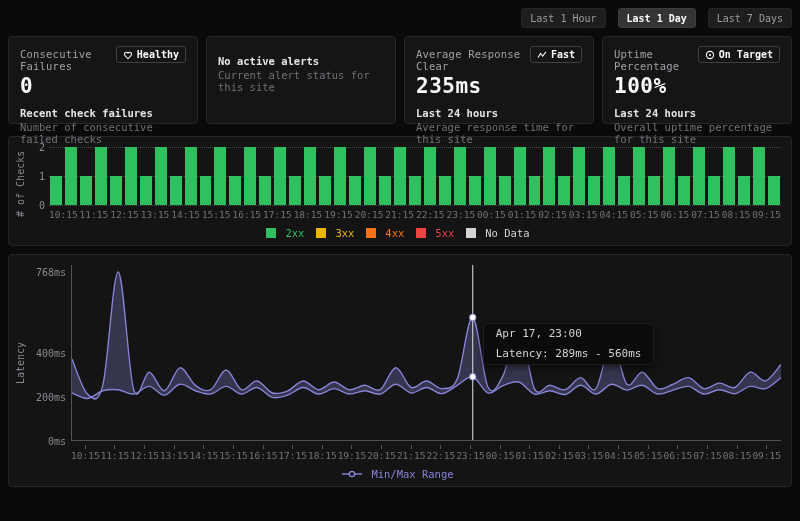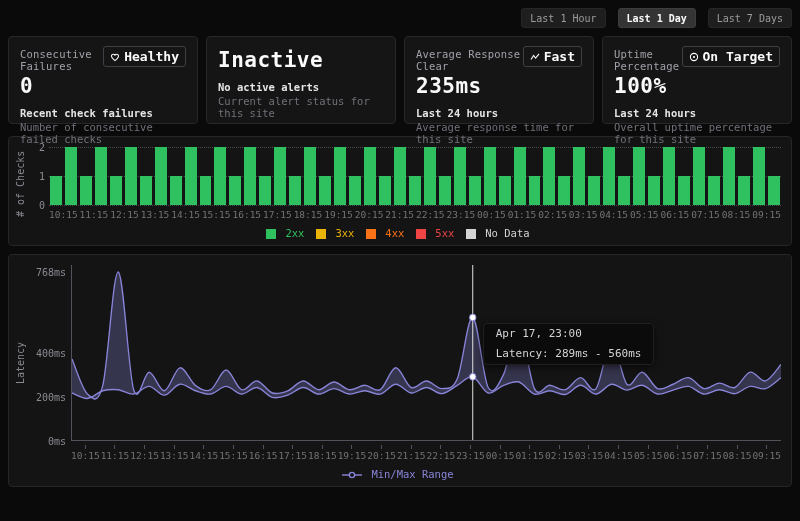--- a/index.html
+++ b/index.html
@@ -22,21 +22,21 @@
   
   .cards-row { display: flex; gap: 8px; margin-bottom: 12px; }
   .card {
     flex: 1; background: #151515; border: 1px solid #272727; border-radius: 4px;
     padding: 9px 11px; height: 88px; position: relative;
   }
   .card-top { display: flex; justify-content: space-between; align-items: flex-start; }
   .card-title { color: #a1a1aa; font-size: 10.5px; letter-spacing: .2px; padding-top: 2px; }
   .badge {
     display: inline-flex; align-items: center; gap: 4px; border: 1px solid #3f3f46;
-    border-radius: 3px; padding: 2px 6px; font-size: 13px; font-weight: bold;
+    border-radius: 3px; padding: 2px 6px; font-size: 10px; font-weight: bold;
     color: #fafafa; white-space: nowrap; flex: none;
   }
   .badge svg { width: 10px; height: 10px; stroke-width: 1.1; }
   .card-value { font-size: 21px; font-weight: bold; color: #fafafa; margin-top: 2px; letter-spacing: .5px; }
   .card-sub { font-size: 10.5px; font-weight: bold; color: #e4e4e7; margin-top: 9px; }
   .card-desc { font-size: 10.5px; color: #71717a; margin-top: 2px; }
   
   .panel { background: #141414; border: 1px solid #262626; border-radius: 4px; padding: 10px 10px 6px 6px; margin-bottom: 8px; }
   .chart-row { display: flex; align-items: stretch; }
   .ylabel {
@@ -47,21 +47,21 @@
   .yticks { position: relative; width: 18px; flex: none; color: #8a8a93; font-size: 10px; }
   .yticks span { position: absolute; right: 4px; transform: translateY(-50%); }
   .plot-col { flex: 1; min-width: 0; }
   .bars-plot { position: relative; height: 58px; }
   .gridline { position: absolute; left: 0; right: 0; border-top: 1px dotted #4a4a50; height: 0; }
   .bars { position: absolute; inset: 0; display: flex; align-items: flex-end; gap: 3px; padding: 0 1px; }
   .bar { flex: 1; border-radius: 0; }
   .xlabels { display: flex; justify-content: space-between; color: #737373; font-size: 9.5px; margin-top: 4px; }
   .xlabels span { text-align: right; }
   .legend { display: flex; justify-content: center; align-items: center; gap: 12px; margin-top: 7px; font-size: 10.5px; }
-  .legend-item { display: inline-flex; align-items: flex-end; gap: 9px; }
+  .legend-item { display: inline-flex; align-items: center; gap: 9px; }
   .legend-swatch { width: 10px; height: 10px; display: inline-block; }
   
   .yticks-lat { position: relative; width: 40px; flex: none; color: #8a8a93; font-size: 10px; }
   .yticks-lat span { position: absolute; right: 5px; transform: translateY(50%); }
   .lat-plot { position: relative; height: 176px; border-left: 1px solid #52525b; border-bottom: 1px solid #52525b; }
   .lat-plot svg { display: block; width: 100%; height: 100%; }
   .xlabels.lat span::before { content: ""; display: block; width: 1px; height: 4px; background: #52525b; margin: 0 auto 1px auto; }
   .tooltip {
     position: absolute; background: #0b0b0b; border: 1px solid #1f1f1f; border-radius: 4px;
     padding: 0 12px; font-size: 11px; color: #d4d4d8; line-height: 1.8; white-space: nowrap;
@@ -90,21 +90,20 @@
               <path d="M5 8.6C2.2 6.4 1 4.8 1.6 3.3 2.2 1.9 4 1.8 5 3.1 6 1.8 7.8 1.9 8.4 3.3 9 4.8 7.8 6.4 5 8.6Z" fill="none" stroke="currentColor"></path>
             </svg>
             <span>Healthy</span>
           </span>
         </div>
         <div class="card-value">0</div>
         <div class="card-sub">Recent check failures</div>
         <div class="card-desc">Number of consecutive failed checks</div>
       </div>
       <div class="card">
-        <div class="card-value">Inactive</div>
         <div class="card-sub">No active alerts</div>
         <div class="card-desc">Current alert status for this site</div>
       </div>
       <div class="card">
         <div class="card-top">
           <span class="card-title">Average Response Clear</span>
           <span class="badge">
             <svg viewBox="0 0 10 10">
               <polyline points="1,7.5 3.6,3.4 5.6,6.2 9,1.8" fill="none" stroke="currentColor"></polyline>
             </svg>

